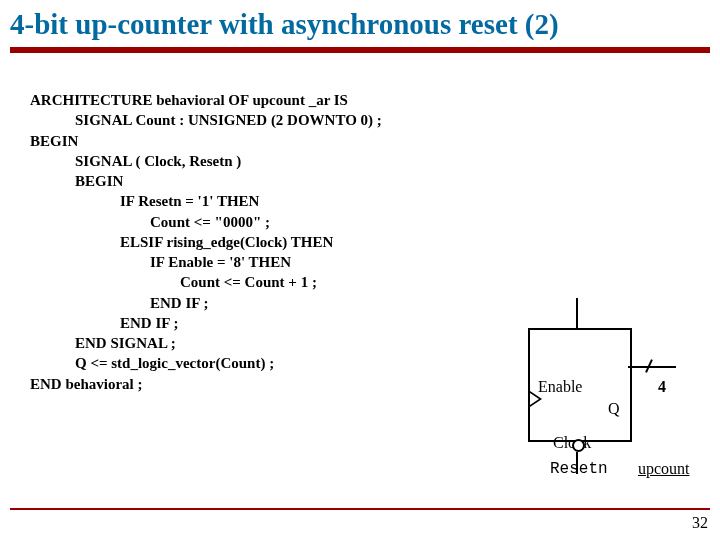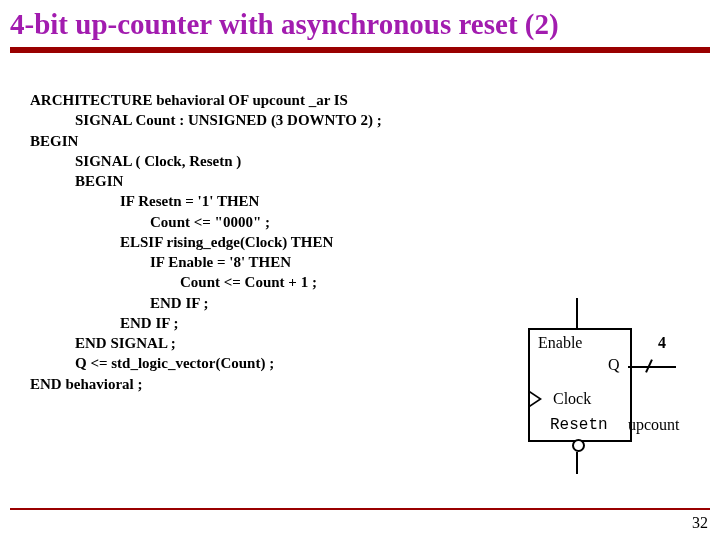--- a/index.html
+++ b/index.html
@@ -8,21 +8,21 @@
     width: 720px;
     height: 540px;
     background: #fff;
     font-family: "Times New Roman", Times, serif;
     position: relative;
     overflow: hidden;
   }
   .title {
     font-size: 29px;
     font-weight: bold;
-    color: #a21caf;
+    color: #0369a1;
     padding: 8px 10px 6px 10px;
   }
   .rule {
     height: 6px;
     background: #990000;
     margin: 0 10px;
   }
   .code-block {
     position: absolute;
     left: 30px;
@@ -60,27 +60,27 @@
   }
   .box {
     position: absolute;
     left: 8px;
     top: 38px;
     width: 100px;
     height: 110px;
     border: 2px solid #000;
     background: #fff;
   }
-  .lbl { position: absolute; font-family: "Times New Roman", serif; }
+  .lbl { position: absolute; font-family: "Times New Roman", serif; margin-top: 44px; }
   .enable-lbl { left: 18px; top: 44px; }
   .q-lbl { left: 88px; top: 66px; }
   .clock-lbl { left: 33px; top: 100px; }
   .resetn-lbl { left: 30px; top: 126px; font-family: Liberation Mono, monospace; }
   .four-lbl { left: 138px; top: 44px; font-weight: bold; }
-  .upcount-lbl { left: 108px; top: 126px; }
+  .upcount-lbl { left: 118px; top: 126px; text-decoration: underline; }
   .wire { position: absolute; background: #000; }
   .enable-wire { left: 56px; top: 8px; width: 2px; height: 30px; }
   .q-wire { left: 108px; top: 76px; width: 48px; height: 2px; }
   .q-tick1 { position: absolute; left: 128px; top: 69px; width: 2px; height: 14px; background: #000; transform: rotate(25deg); }
   .resetn-wire { left: 56px; top: 162px; width: 2px; height: 22px; }
   .resetn-bubble { position: absolute; left: 52px; top: 149px; width: 9px; height: 9px; border: 2px solid #000; border-radius: 50%; background: #fff; }
   .clock-tri {
     position: absolute;
     left: 10px; top: 101px;
     width: 0; height: 0;
@@ -97,21 +97,21 @@
     border-left: 9px solid #fff;
   }
 </style>
 </head>
 <body>
 
 <div class="title">4-bit up-counter with asynchronous reset (2)</div>
 <div class="rule"></div>
 
 <div class="code-block"><span>ARCHITECTURE behavioral OF upcount _ar IS</span>
-<span>            SIGNAL Count : UNSIGNED (3 DOWNTO 2) ;</span>
+<span>            SIGNAL Count : UNSIGNED (2 DOWNTO 0) ;</span>
 <span>BEGIN</span>
 <span>            SIGNAL ( Clock, Resetn )</span>
 <span>            BEGIN</span>
 <span>                        IF Resetn = '1' THEN</span>
 <span>                                Count &lt;= "0000" ;</span>
 <span>                        ELSIF rising_edge(Clock) THEN</span>
 <span>                                IF Enable = '8' THEN</span>
 <span>                                        Count &lt;= Count + 1 ;</span>
 <span>                                END IF ;</span>
 <span>                        END IF ;</span>

